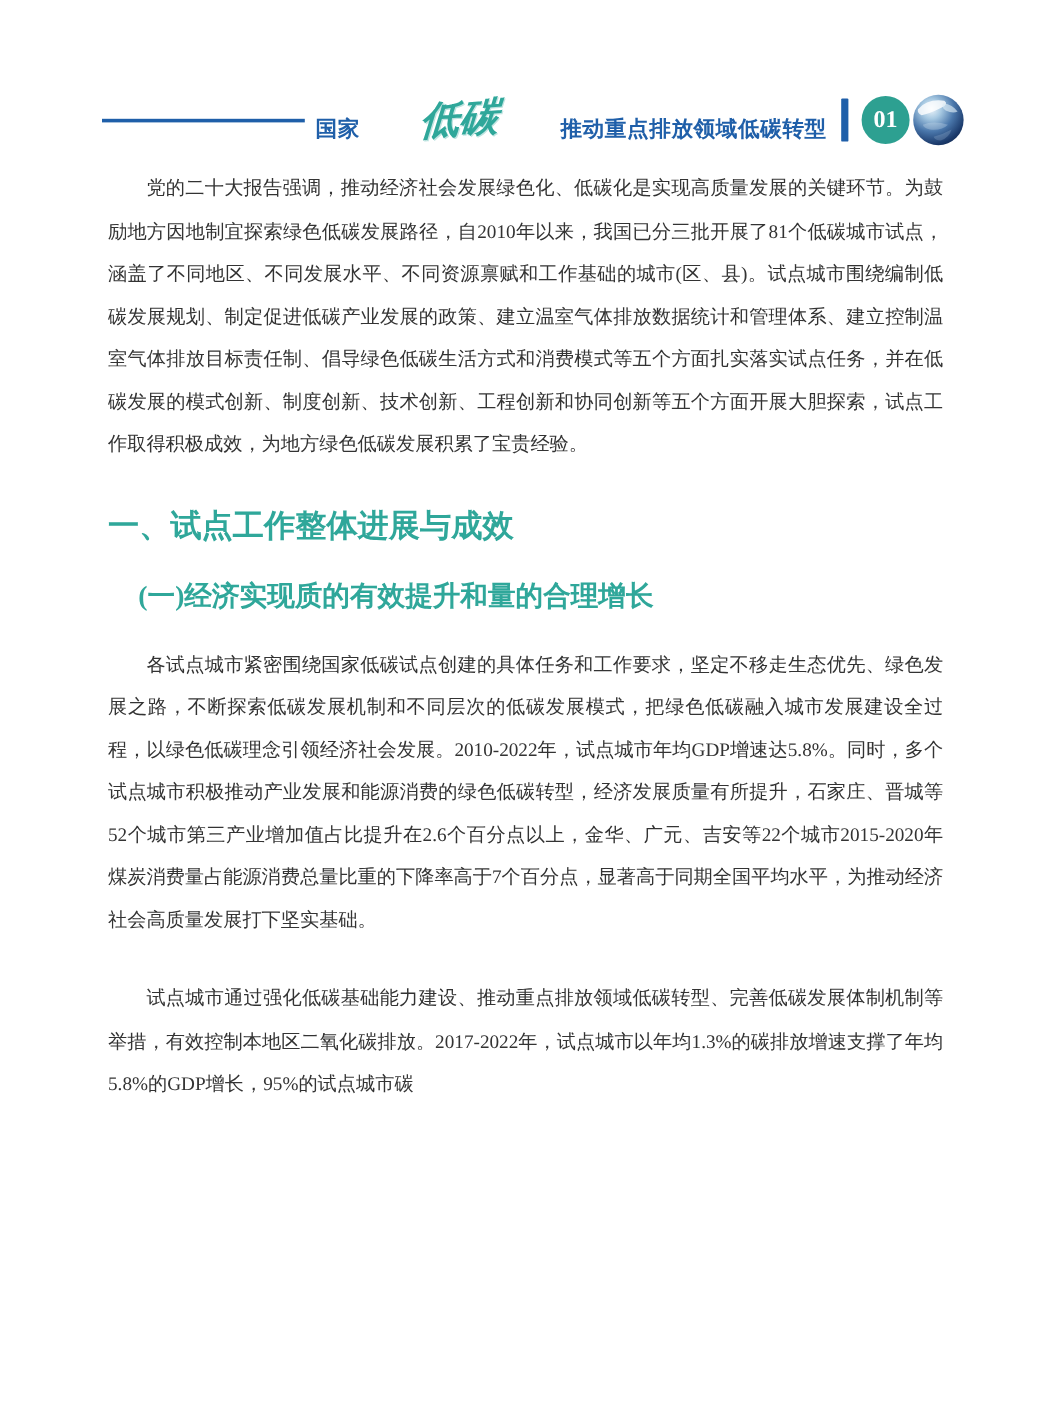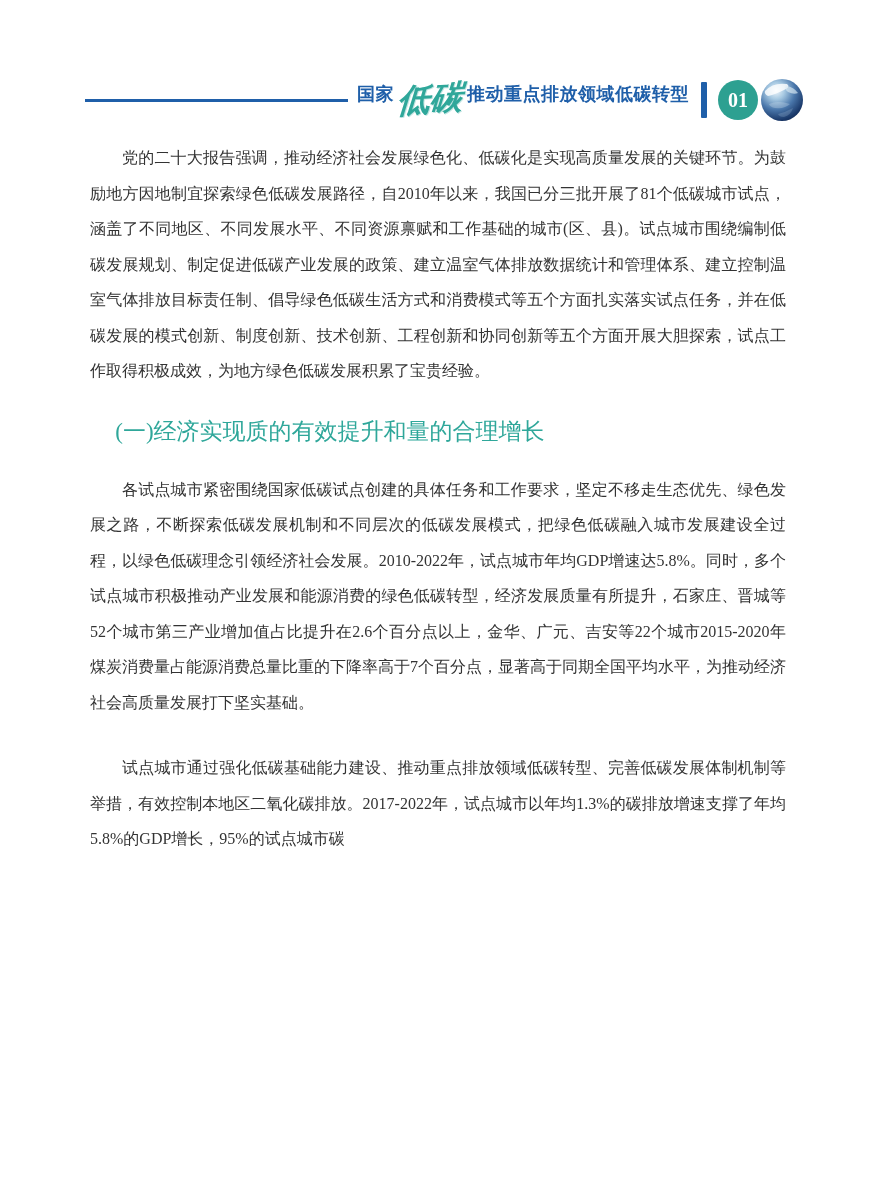--- a/index.html
+++ b/index.html
@@ -19,21 +19,21 @@
   }
 
   
   .header{
     position:absolute;top:76px;left:85px;right:68px;height:48px;
     display:flex;align-items:center;
   }
   .header-rule{
     flex:1 1 auto;height:3px;background:var(--blue);margin-right:9px;
   }
-  .header-title{display:flex;align-items:flex-start;white-space:nowrap;}
+  .header-title{display:flex;align-items:flex-end;white-space:nowrap;gap:47px;}
   .title-part{
     font-family:"Liberation Sans", sans-serif;
     font-weight:700;font-size:18px;color:var(--blue);
     letter-spacing:0.5px;
   }
   .logo-script{
     display:inline-block;
     font-family:"DejaVu Serif", serif;
     font-style:italic;font-weight:700;
     font-size:33px;line-height:1;
@@ -71,21 +71,21 @@
   .section-heading{
     margin:34px 0 0 0;
     font-family:"Liberation Sans", sans-serif;
     font-size:26px;font-weight:700;
     color:var(--teal);
     line-height:31px;
   }
   .sub-heading{
     margin:29px 0 0 0;
     font-family:"Liberation Serif", serif;
-    font-size:23px;font-weight:400;
+    font-size:23px;font-weight:700;
     color:var(--teal);
     line-height:28px;
     text-indent:1.1em;
   }
   .para-after-sub{margin-top:26px;}
   .para-after-sub2{margin-top:30px;}
 </style>
 </head>
 <body>
 
@@ -115,20 +115,21 @@
       <path d="M26 8 Q34 9 38 15 Q34 17 28 14 Q24 11 26 8 Z" fill="#dcebf5" opacity="0.65"></path>
       <path d="M9 26 Q18 22 30 26 Q25 31 15 30 Q10 29 9 26 Z" fill="#cfe0ee" opacity="0.3"></path>
       <path d="M18 36 Q26 34 33 30 Q31 37 24 39 Q19 39 18 36 Z" fill="#b9d2e6" opacity="0.22"></path>
     </svg>
   </div>
 
   <div class="content">
 
     <p class="body-para">党的二十大报告强调，推动经济社会发展绿色化、低碳化是实现高质量发展的关键环节。为鼓励地方因地制宜探索绿色低碳发展路径，自2010年以来，我国已分三批开展了81个低碳城市试点，涵盖了不同地区、不同发展水平、不同资源禀赋和工作基础的城市(区、县)。试点城市围绕编制低碳发展规划、制定促进低碳产业发展的政策、建立温室气体排放数据统计和管理体系、建立控制温室气体排放目标责任制、倡导绿色低碳生活方式和消费模式等五个方面扎实落实试点任务，并在低碳发展的模式创新、制度创新、技术创新、工程创新和协同创新等五个方面开展大胆探索，试点工作取得积极成效，为地方绿色低碳发展积累了宝贵经验。</p>
 
+    <h1 class="section-heading">一、试点工作整体进展与成效</h1>
 
     <h2 class="sub-heading">(一)经济实现质的有效提升和量的合理增长</h2>
 
     <p class="body-para para-after-sub">各试点城市紧密围绕国家低碳试点创建的具体任务和工作要求，坚定不移走生态优先、绿色发展之路，不断探索低碳发展机制和不同层次的低碳发展模式，把绿色低碳融入城市发展建设全过程，以绿色低碳理念引领经济社会发展。2010-2022年，试点城市年均GDP增速达5.8%。同时，多个试点城市积极推动产业发展和能源消费的绿色低碳转型，经济发展质量有所提升，石家庄、晋城等52个城市第三产业增加值占比提升在2.6个百分点以上，金华、广元、吉安等22个城市2015-2020年煤炭消费量占能源消费总量比重的下降率高于7个百分点，显著高于同期全国平均水平，为推动经济社会高质量发展打下坚实基础。</p>
 
 
     <p class="body-para para-after-sub2">试点城市通过强化低碳基础能力建设、推动重点排放领域低碳转型、完善低碳发展体制机制等举措，有效控制本地区二氧化碳排放。2017-2022年，试点城市以年均1.3%的碳排放增速支撑了年均5.8%的GDP增长，95%的试点城市碳</p>
 
   </div>
 </div>

